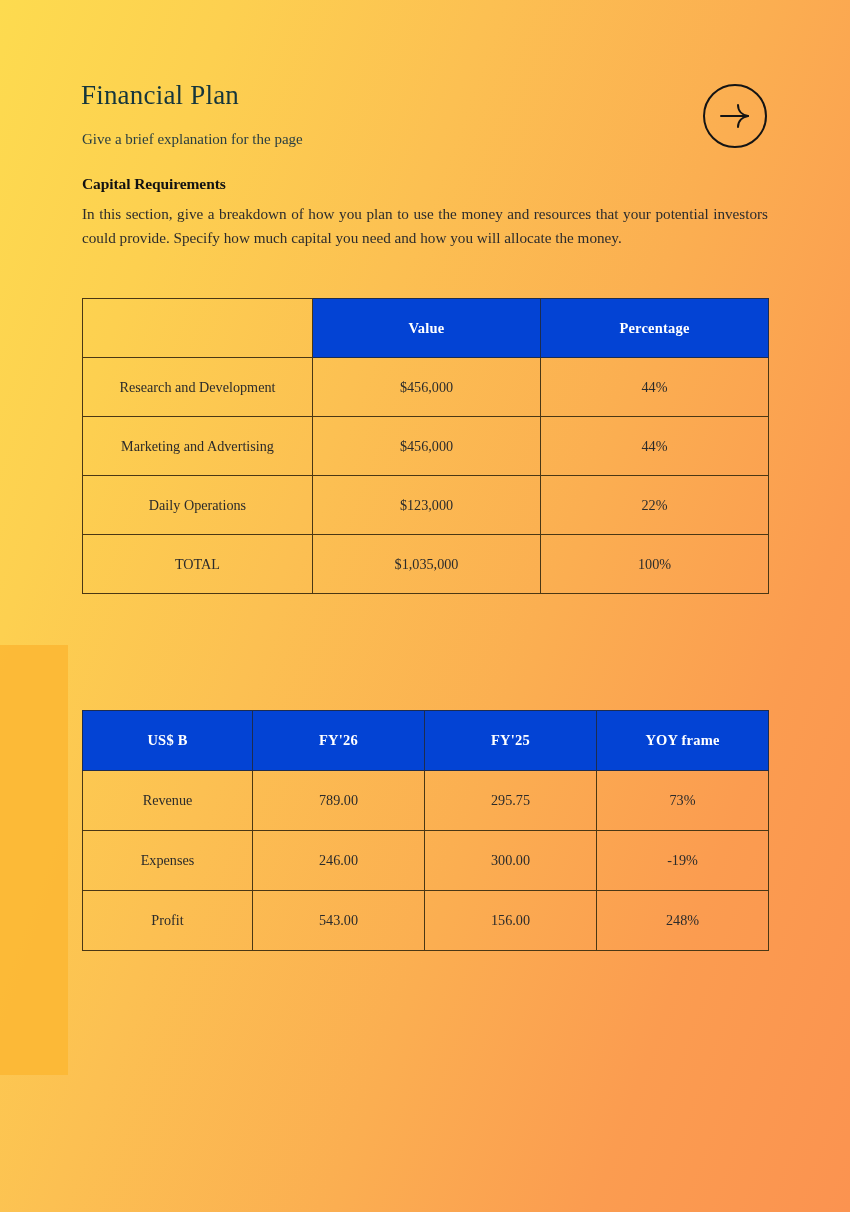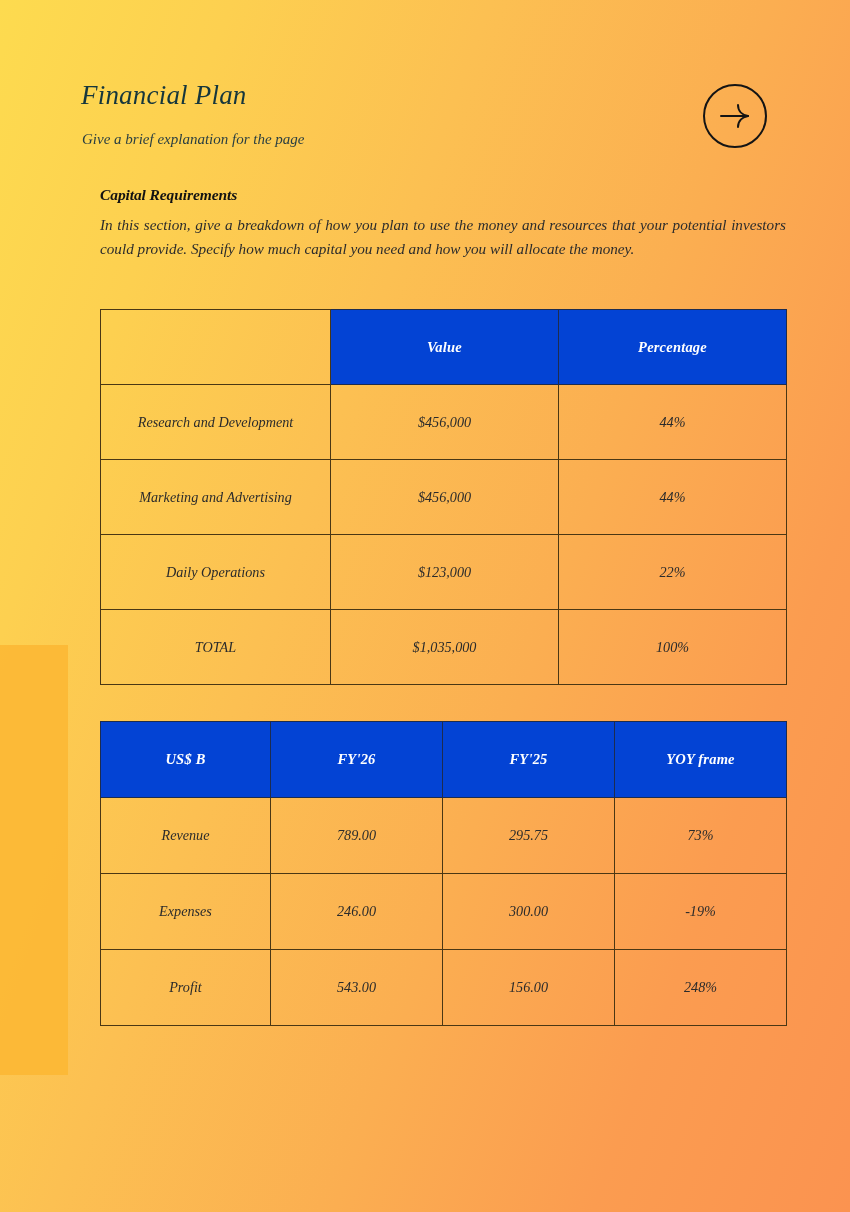--- a/index.html
+++ b/index.html
@@ -51,21 +51,20 @@
     background: #FCB733;
     opacity: 0.88;
   }
 
   .content {
     position: absolute;
     left: 0;
     top: 0;
     width: 850px;
     height: 1212px;
-    font-style: italic;
   }
 
   .page-title {
     position: absolute;
     left: 81px;
     top: 80px;
     font-size: 27px;
     color: #15363c;
     letter-spacing: 0.2px;
     white-space: nowrap;
@@ -86,23 +85,22 @@
     top: 83px;
     width: 66px;
     height: 66px;
     border-radius: 50%;
     cursor: pointer;
   }
   .arrow-btn svg { display: block; }
 
   .section {
     position: absolute;
-    left: 100px;
+    left: 82px;
     width: 686px;
-    margin-top: 11px;
   }
 
   .section-heading {
     font-size: 15.5px;
     font-weight: bold;
     color: #121212;
     margin: 0 0 9px 0;
     letter-spacing: -0.1px;
   }
 
@@ -121,21 +119,21 @@
   }
   table.fin-table td,
   table.fin-table th {
     border: 1px solid #4a3714;
     height: 50px;
     text-align: center;
     vertical-align: middle;
     font-size: 14.2px;
     color: #2b2b2b;
     font-weight: normal;
-    padding: 12px 4px;
+    padding: 4px 4px;
   }
   table.fin-table th.blue {
     background: #0343D4;
     color: #ffffff;
     font-weight: bold;
     font-size: 14.5px;
     letter-spacing: 0.2px;
     border-color: #1d2c4f;
   }
   table.fin-table th.blank {

